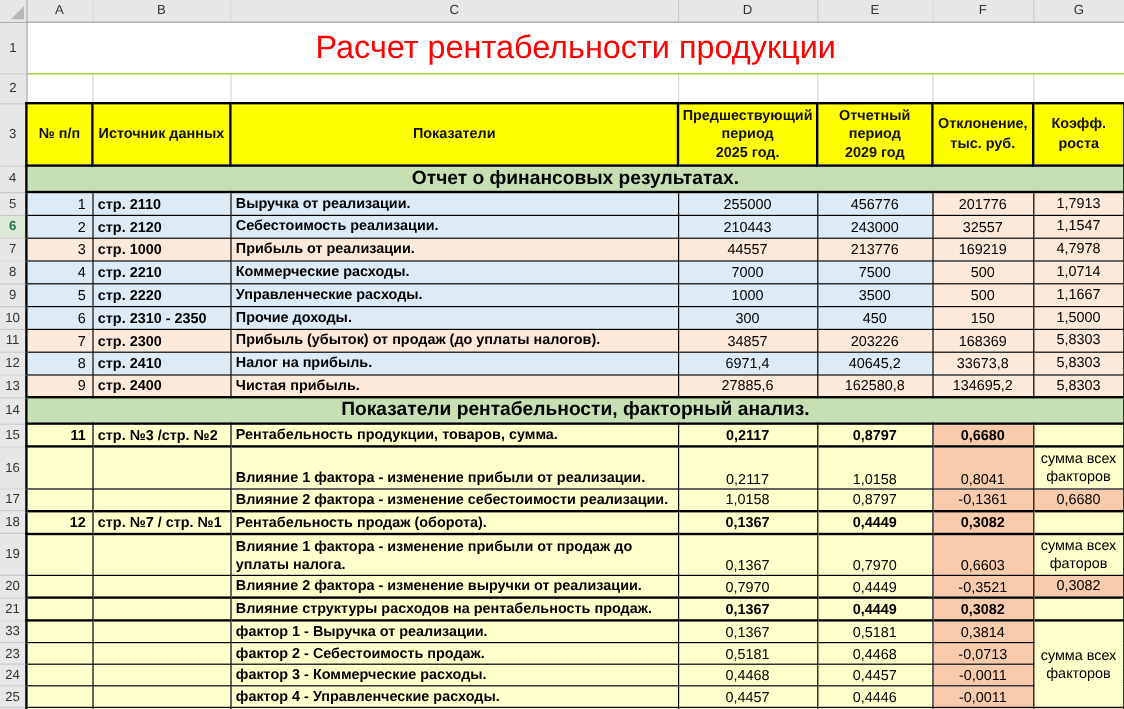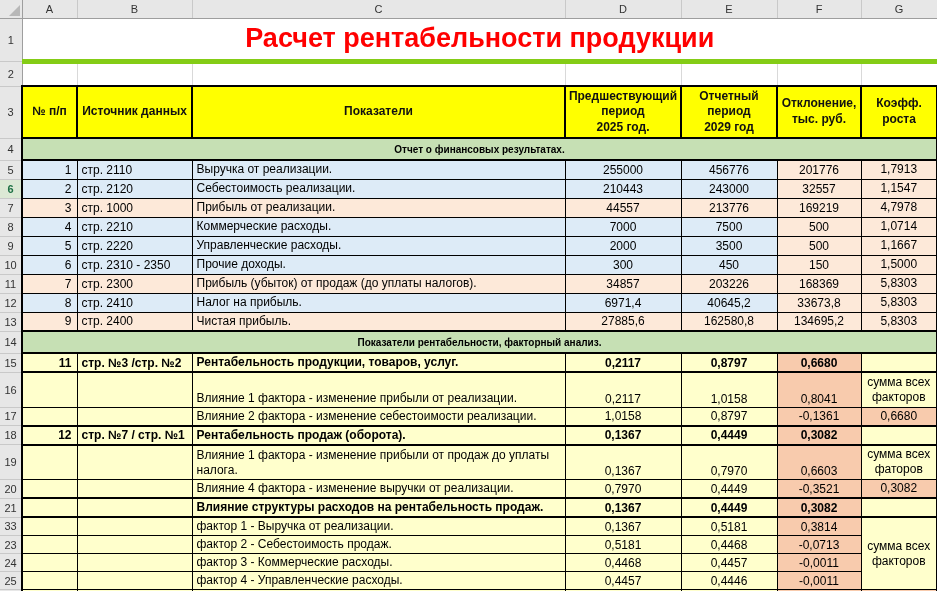--- a/index.html
+++ b/index.html
@@ -35,43 +35,43 @@
   tr.r-title{height:43px;}
   tr.r-blank{height:25px;}
   tr.r-colheader{height:52px;}
   tr.r-section{height:22px;}
   tr.r-data{height:19px;}
   tr.r-data.factor{height:17px;}
   tr.r-data.tall{height:35px;padding-left:20px;}
 
   
   .title-cell{
-    color:var(--title_red,#FF0000);font-weight:bold;font-size:27px;
-    text-align:center;border-bottom:5px solid #84cc16;
+    color:var(--title_red,#FF0000);font-weight:normal;font-size:27px;
+    text-align:center;border-bottom:1px solid #84cc16;
   }
   .blankc{border-right:1px solid #D9D9D9;border-bottom:1px solid #D9D9D9;}
   .hdr{
     background:var(--header_yellow,#FFFF00);
     border:2px solid #000;
     font-weight:bold;font-size:12px;color:#111;text-align:center;
     white-space:pre-line;line-height:1.3;vertical-align:middle;
   }
   .section-cell{
     background:var(--section_green,#C6E0B4);
     border:2px solid #000;
-    font-weight:bold;font-size:10px;color:#000;text-align:center;vertical-align:middle;
+    font-weight:bold;font-size:16px;color:#000;text-align:center;vertical-align:middle;
   }
   td.c{
     border:1px solid #000;font-size:12px;color:#000;vertical-align:middle;
   }
   td.c.first{border-left-width:2px;}
   td.c.last{border-right-width:2px;}
   tr.boldrow td.c{border-top-width:2px;border-bottom-width:2px;}
   td.b{font-weight:bold;}
-  .al{text-align:left;padding-left:4px;}
+  .al{text-align:left;padding-left:4px;font-weight:bold;}
   .ar{text-align:right;padding-right:5px;}
   .ac{text-align:center;}
   .f-blue{background:var(--row_blue,#DDEBF7);}
   .f-cream{background:var(--row_cream,#FDE9D9);}
   .f-pale{background:var(--row_pale,#FFFFCC);}
   .f-pink{background:var(--cell_pink,#F8CBAD);}
   td.wrap{white-space:normal;line-height:1.25;}
   tr.tall td.c{vertical-align:bottom;padding-bottom:1px;}
   tr.tall td.c.gcol{vertical-align:middle;}
 </style>
@@ -176,21 +176,21 @@
         <td class="c ac f-blue">7000</td>
         <td class="c ac f-blue">7500</td>
         <td class="c ac f-cream">500</td>
         <td class="c ac last wrap gcol f-cream">1,0714</td>
       </tr>
       <tr class="r-data">
         <td class="rownum">9</td>
         <td class="c ar first f-blue">5</td>
         <td class="c al f-blue">стр. 2220</td>
         <td class="c al wrap f-blue">Управленческие расходы.</td>
-        <td class="c ac f-blue">2000</td>
+        <td class="c ac f-blue">1000</td>
         <td class="c ac f-blue">3500</td>
         <td class="c ac f-cream">500</td>
         <td class="c ac last wrap gcol f-cream">1,1667</td>
       </tr>
       <tr class="r-data">
         <td class="rownum">10</td>
         <td class="c ar first f-blue">6</td>
         <td class="c al f-blue">стр. 2310 - 2350</td>
         <td class="c al wrap f-blue">Прочие доходы.</td>
         <td class="c ac f-blue">300</td>
@@ -229,21 +229,21 @@
         <td class="c ac last wrap gcol f-cream">5,8303</td>
       </tr>
       <tr class="r-section">
         <td class="rownum">14</td>
         <td class="section-cell" colspan="7">Показатели рентабельности, факторный анализ.</td>
       </tr>
       <tr class="r-data boldrow factor">
         <td class="rownum">15</td>
         <td class="c ar first f-pale b">11</td>
         <td class="c al f-pale b">стр. №3 /стр. №2</td>
-        <td class="c al wrap f-pale b">Рентабельность продукции, товаров, услуг.</td>
+        <td class="c al wrap f-pale b">Рентабельность продукции, товаров, сумма.</td>
         <td class="c ac f-pale b">0,2117</td>
         <td class="c ac f-pale b">0,8797</td>
         <td class="c ac f-pink b">0,6680</td>
         <td class="c ac last wrap gcol f-pale"></td>
       </tr>
       <tr class="r-data tall factor">
         <td class="rownum">16</td>
         <td class="c ar first f-pale"></td>
         <td class="c al f-pale"></td>
         <td class="c al wrap f-pale">Влияние 1 фактора - изменение прибыли от реализации.</td>
@@ -279,21 +279,21 @@
         <td class="c al wrap f-pale">Влияние 1 фактора - изменение прибыли от продаж до уплаты налога.</td>
         <td class="c ac f-pale">0,1367</td>
         <td class="c ac f-pale">0,7970</td>
         <td class="c ac f-pink">0,6603</td>
         <td class="c ac last wrap gcol f-pale">сумма всех фаторов</td>
       </tr>
       <tr class="r-data factor">
         <td class="rownum">20</td>
         <td class="c ar first f-pale"></td>
         <td class="c al f-pale"></td>
-        <td class="c al wrap f-pale">Влияние 4 фактора - изменение выручки от реализации.</td>
+        <td class="c al wrap f-pale">Влияние 2 фактора - изменение выручки от реализации.</td>
         <td class="c ac f-pale">0,7970</td>
         <td class="c ac f-pale">0,4449</td>
         <td class="c ac f-pink">-0,3521</td>
         <td class="c ac last wrap gcol f-pink">0,3082</td>
       </tr>
       <tr class="r-data boldrow factor">
         <td class="rownum">21</td>
         <td class="c ar first f-pale b"></td>
         <td class="c al f-pale b"></td>
         <td class="c al wrap f-pale b">Влияние структуры расходов на рентабельность продаж.</td>

